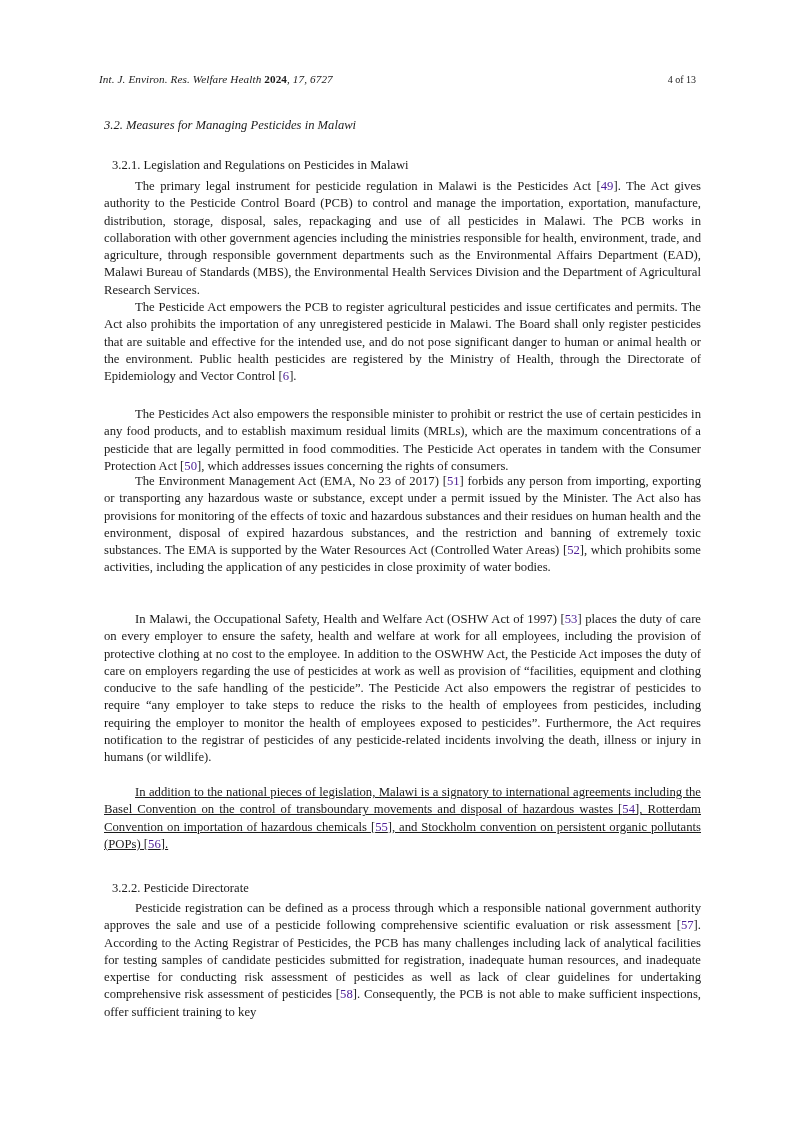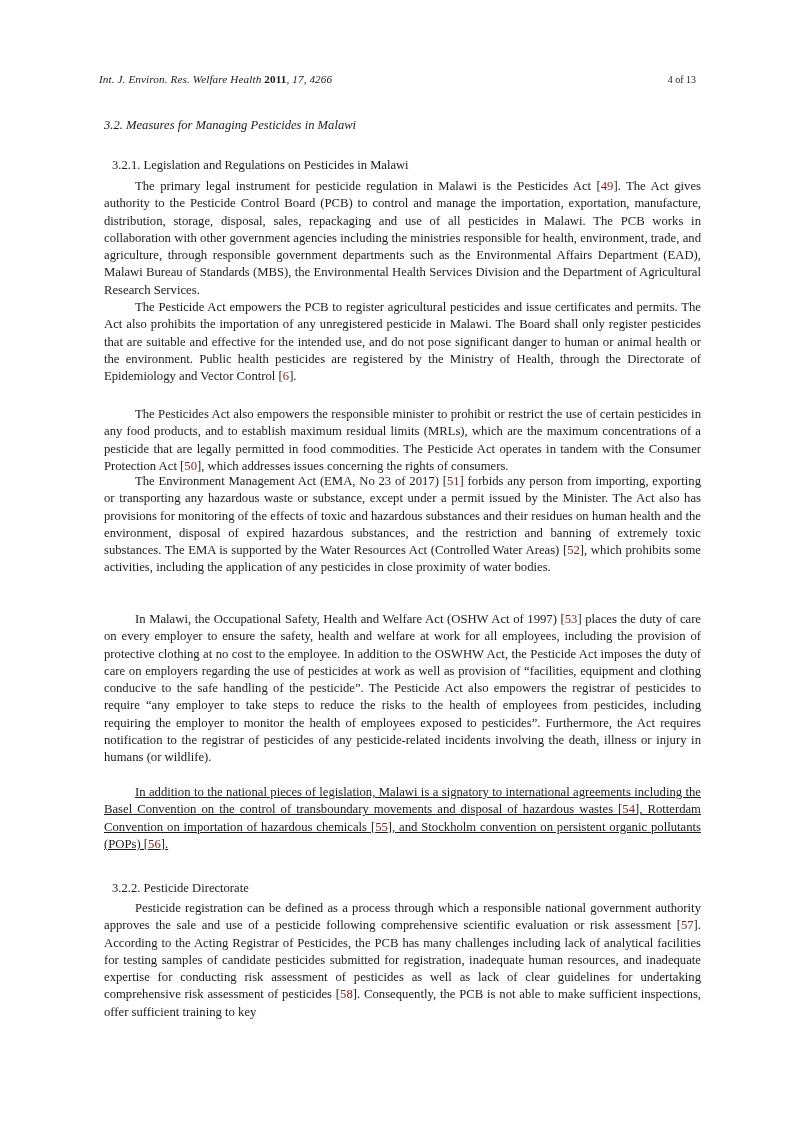--- a/index.html
+++ b/index.html
@@ -69,35 +69,35 @@
     line-height: 17.28px;
     text-align: justify;
     text-justify: inter-word;
     margin: 0;
     padding: 0;
     text-indent: 31px;
     -webkit-hyphens: none;
     hyphens: none;
   }
   .cite {
-    color: #7f1d1d;
+    color: #4c1d95;
   }
   .blk {
     position: absolute;
     left: 104px;
     width: 597px;
   }
 </style>
 </head>
 <body>
 
 <div class="page">
 
   <div class="runhead">
-    <div class="runhead-left"><span>Int. J. Environ. Res. Welfare Health</span> <span class="yr">2011</span><span class="vol">, 17, 4266</span></div>
+    <div class="runhead-left"><span>Int. J. Environ. Res. Welfare Health</span> <span class="yr">2024</span><span class="vol">, 17, 6727</span></div>
     <div class="runhead-right">4 of 13</div>
   </div>
 
   <div class="blk" style="top:118px;">
     <div class="h-sub">3.2. Measures for Managing Pesticides in Malawi</div>
   </div>
 
   <div class="blk" style="top:150px;">
     <div class="h-subsub">3.2.1. Legislation and Regulations on Pesticides in Malawi</div>
   </div>

